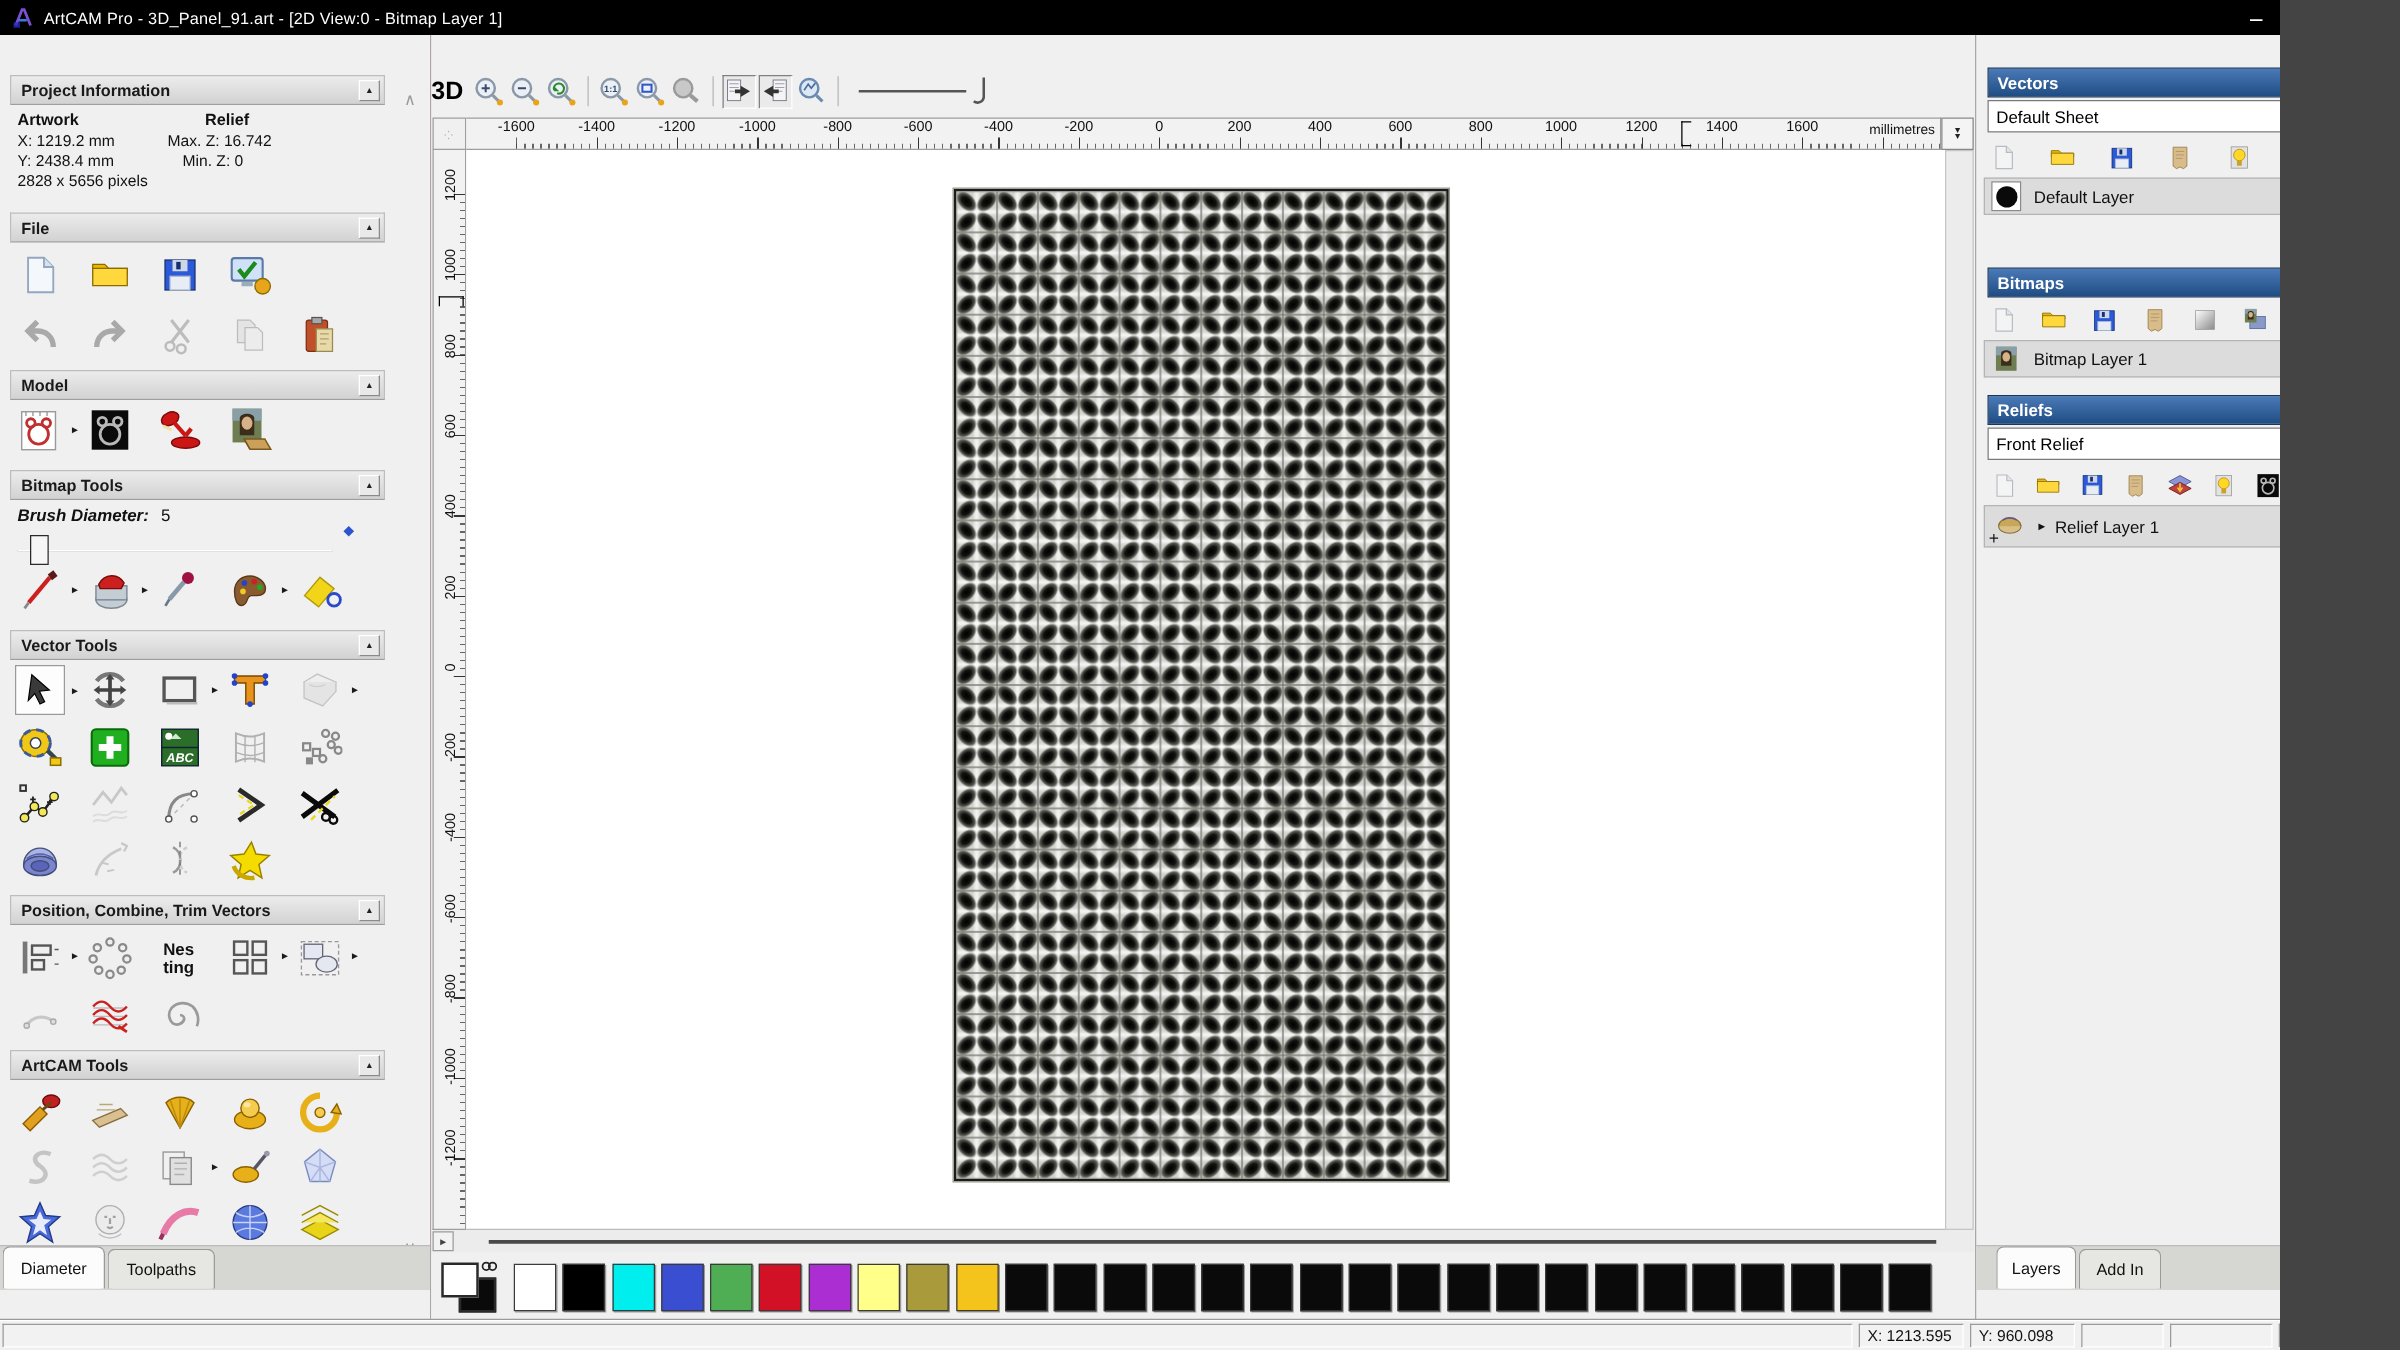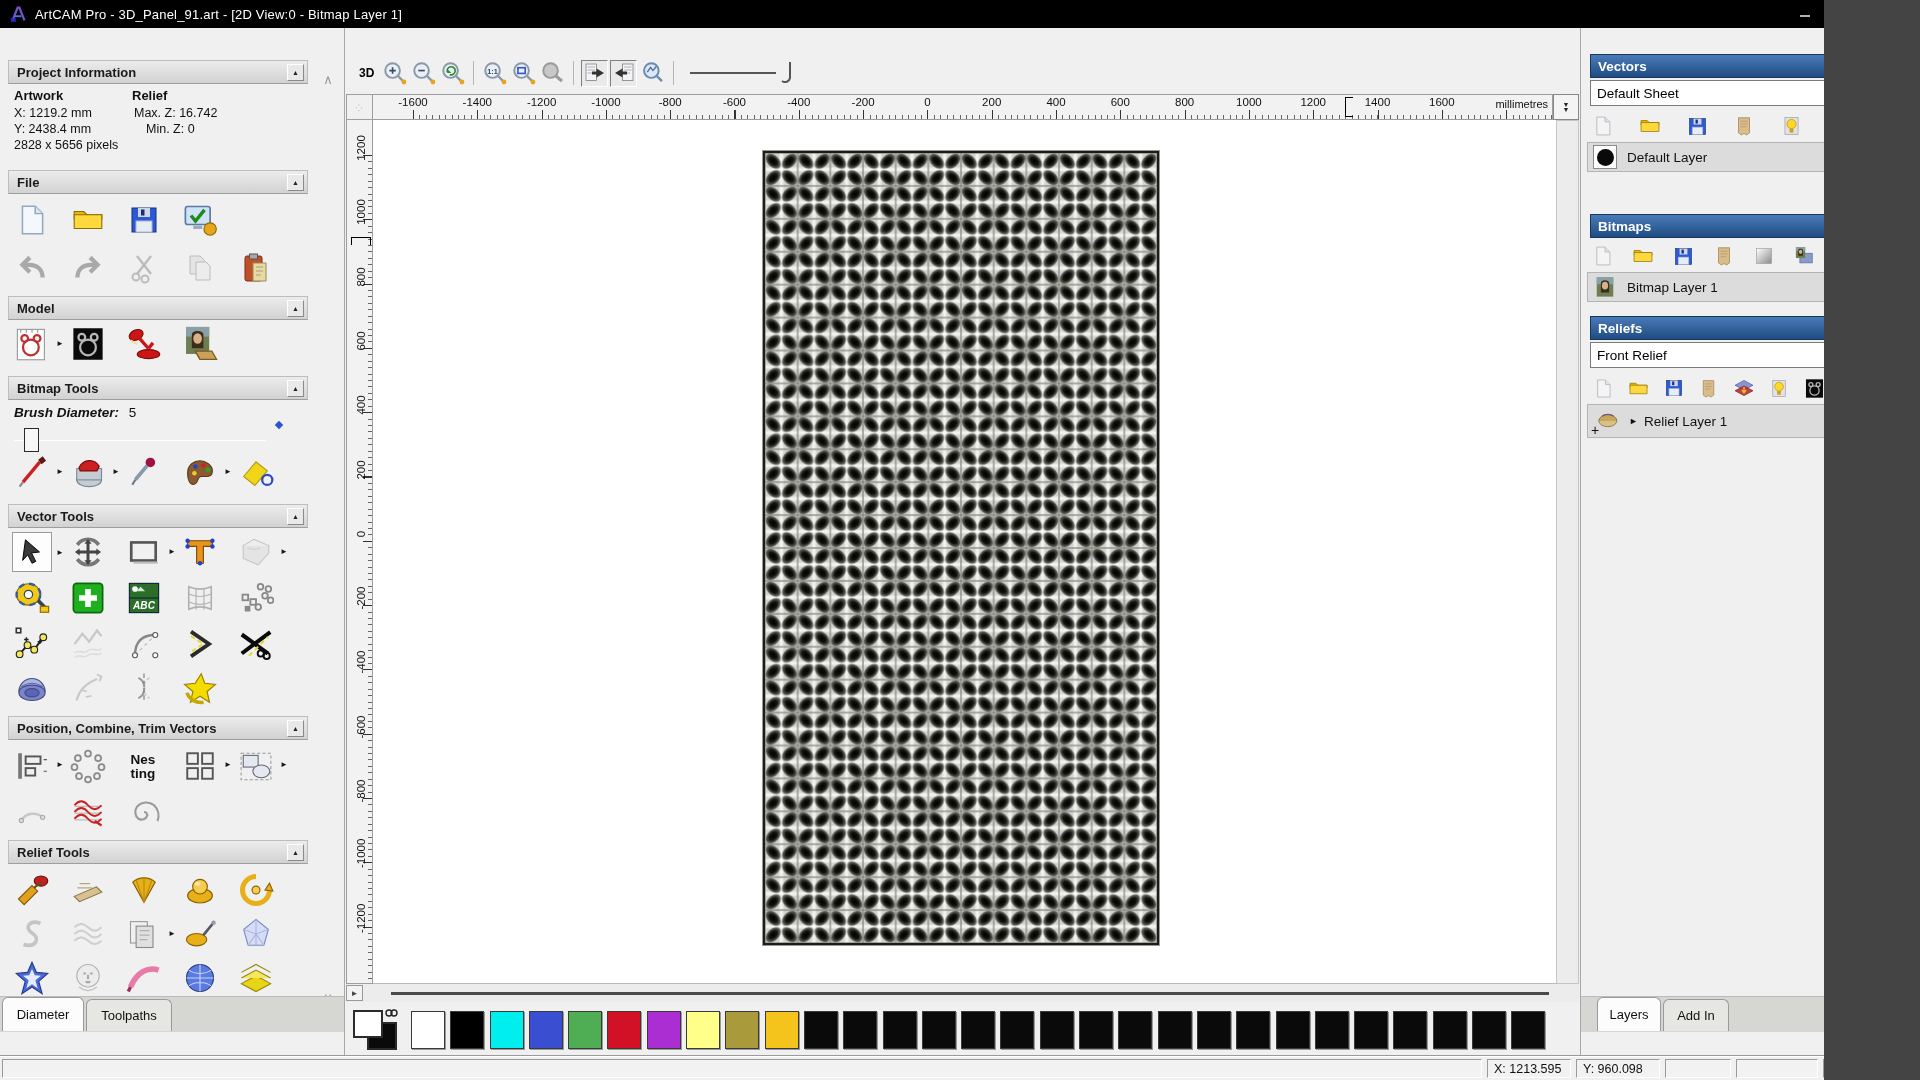--- a/index.html
+++ b/index.html
@@ -40,21 +40,21 @@
   .slider-handle{position:absolute;left:24px;top:428px;width:15px;height:24px;background:#f6f6f6;border:1.5px solid #2a2a2a;}
   .slider-dot{position:absolute;left:276px;top:422px;width:6px;height:6px;background:#2a55cc;transform:rotate(45deg);}
 
   
   .tabbar{position:absolute;left:0;bottom:24px;width:100%;height:36px;background:#d6d6d2;border-top:1px solid #bbb;}
   .tab{position:absolute;top:2px;height:32px;background:#e6e6e2;border:1px solid #9a9a9a;border-bottom:none;border-radius:6px 6px 0 0;font-size:13px;color:#111;display:flex;align-items:center;justify-content:center;padding:0 12px;}
   .tab.active{background:#fcfcfc;height:34px;top:0;z-index:2;}
 
   
   .cv-toolbar{position:absolute;left:0;top:26px;width:1235px;height:38px;display:flex;align-items:center;}
-  .cv-toolbar .t3d{font-weight:bold;font-size:12px;color:#000;margin:0 6px 0 14px;}
+  .cv-toolbar .t3d{font-weight:bold;font-size:20px;color:#000;margin:0 6px 0 0;}
   .cbtn{width:27px;height:27px;display:flex;align-items:center;justify-content:center;margin:0 1px;}
   .cbtn.pressed{border:1px solid;border-color:#808080 #fff #fff #808080;background:#eaeaea;}
   .csep{width:1px;height:24px;background:#b5b5b5;margin:0 6px;}
   .lw-line{width:86px;height:2px;background:#555;margin:0 4px 0 10px;}
 
   .corner-box{position:absolute;left:1px;top:66px;width:27px;height:26px;background:#f0f0f0;border:1px solid #9e9e9e;color:#b0b0b0;font-size:9px;display:flex;align-items:center;justify-content:center;letter-spacing:1px;}
   .h-ruler{position:absolute;left:28px;top:66px;width:1180px;height:26px;background:#f2f2f2;border:1px solid #9e9e9e;border-left:none;
     background-image:
       repeating-linear-gradient(90deg,#333 0 1px,transparent 1px 64.3px),
       repeating-linear-gradient(90deg,#666 0 1px,transparent 1px 6.43px);
@@ -199,21 +199,21 @@
   <div class="left-panel">
 
     <div class="chev" style="top:40px;">∧</div>
     <div class="chev" style="top:958px;">∨</div>
 
     <div class="hdr" style="top:32px;">
       <span>Project Information</span>
       <span class="colbtn"></span>
     </div>
     <div class="abs pi-b" style="left:14px;top:60px;">Artwork</div>
-    <div class="abs pi-b" style="left:132px;top:60px;">Relief</div>
+    <div class="abs pi-b" style="left:164px;top:60px;">Relief</div>
     <div class="abs pi-txt" style="left:14px;top:78px;">X: 1219.2 mm</div>
     <div class="abs pi-txt" style="left:134px;top:78px;">Max. Z: 16.742</div>
     <div class="abs pi-txt" style="left:14px;top:94px;">Y: 2438.4 mm</div>
     <div class="abs pi-txt" style="left:146px;top:94px;">Min. Z: 0</div>
     <div class="abs pi-txt" style="left:14px;top:110px;">2828 x 5656 pixels</div>
 
     <div class="hdr" style="top:142px;">
       <span>File</span>
       <span class="colbtn"></span>
     </div>
@@ -605,21 +605,21 @@
           </svg>
         </span>
       <span class="tool">
           <svg width="36" height="36" viewBox="0 0 32 32">
             <path d="M16 16a3 3 0 0 1 3 3 5.5 5.5 0 0 1-8 3 8 8 0 0 1-1-11 11 11 0 0 1 15-1 13 13 0 0 1 3 14" fill="none" stroke="#9a9a9a" stroke-width="1.9"></path>
           </svg>
         </span>
     </div>
 
     <div class="hdr" style="top:812px;">
-      <span>Relief Tools</span>
+      <span>ArtCAM Tools</span>
       <span class="colbtn"></span>
     </div>
     <div class="trow" style="top:842px;">
       <span class="tool">
           <svg width="38" height="36" viewBox="0 0 32 32">
             <path d="M4 24L16 12l5 5-12 12z" fill="#e0a020" stroke="#8a5a00"></path>
             <ellipse cx="24" cy="8" rx="6" ry="4.5" fill="#c02020" stroke="#6a0a0a"></ellipse>
             <path d="M18 14l6-5" stroke="#6a4a10" stroke-width="2"></path>
           </svg>
         </span>

